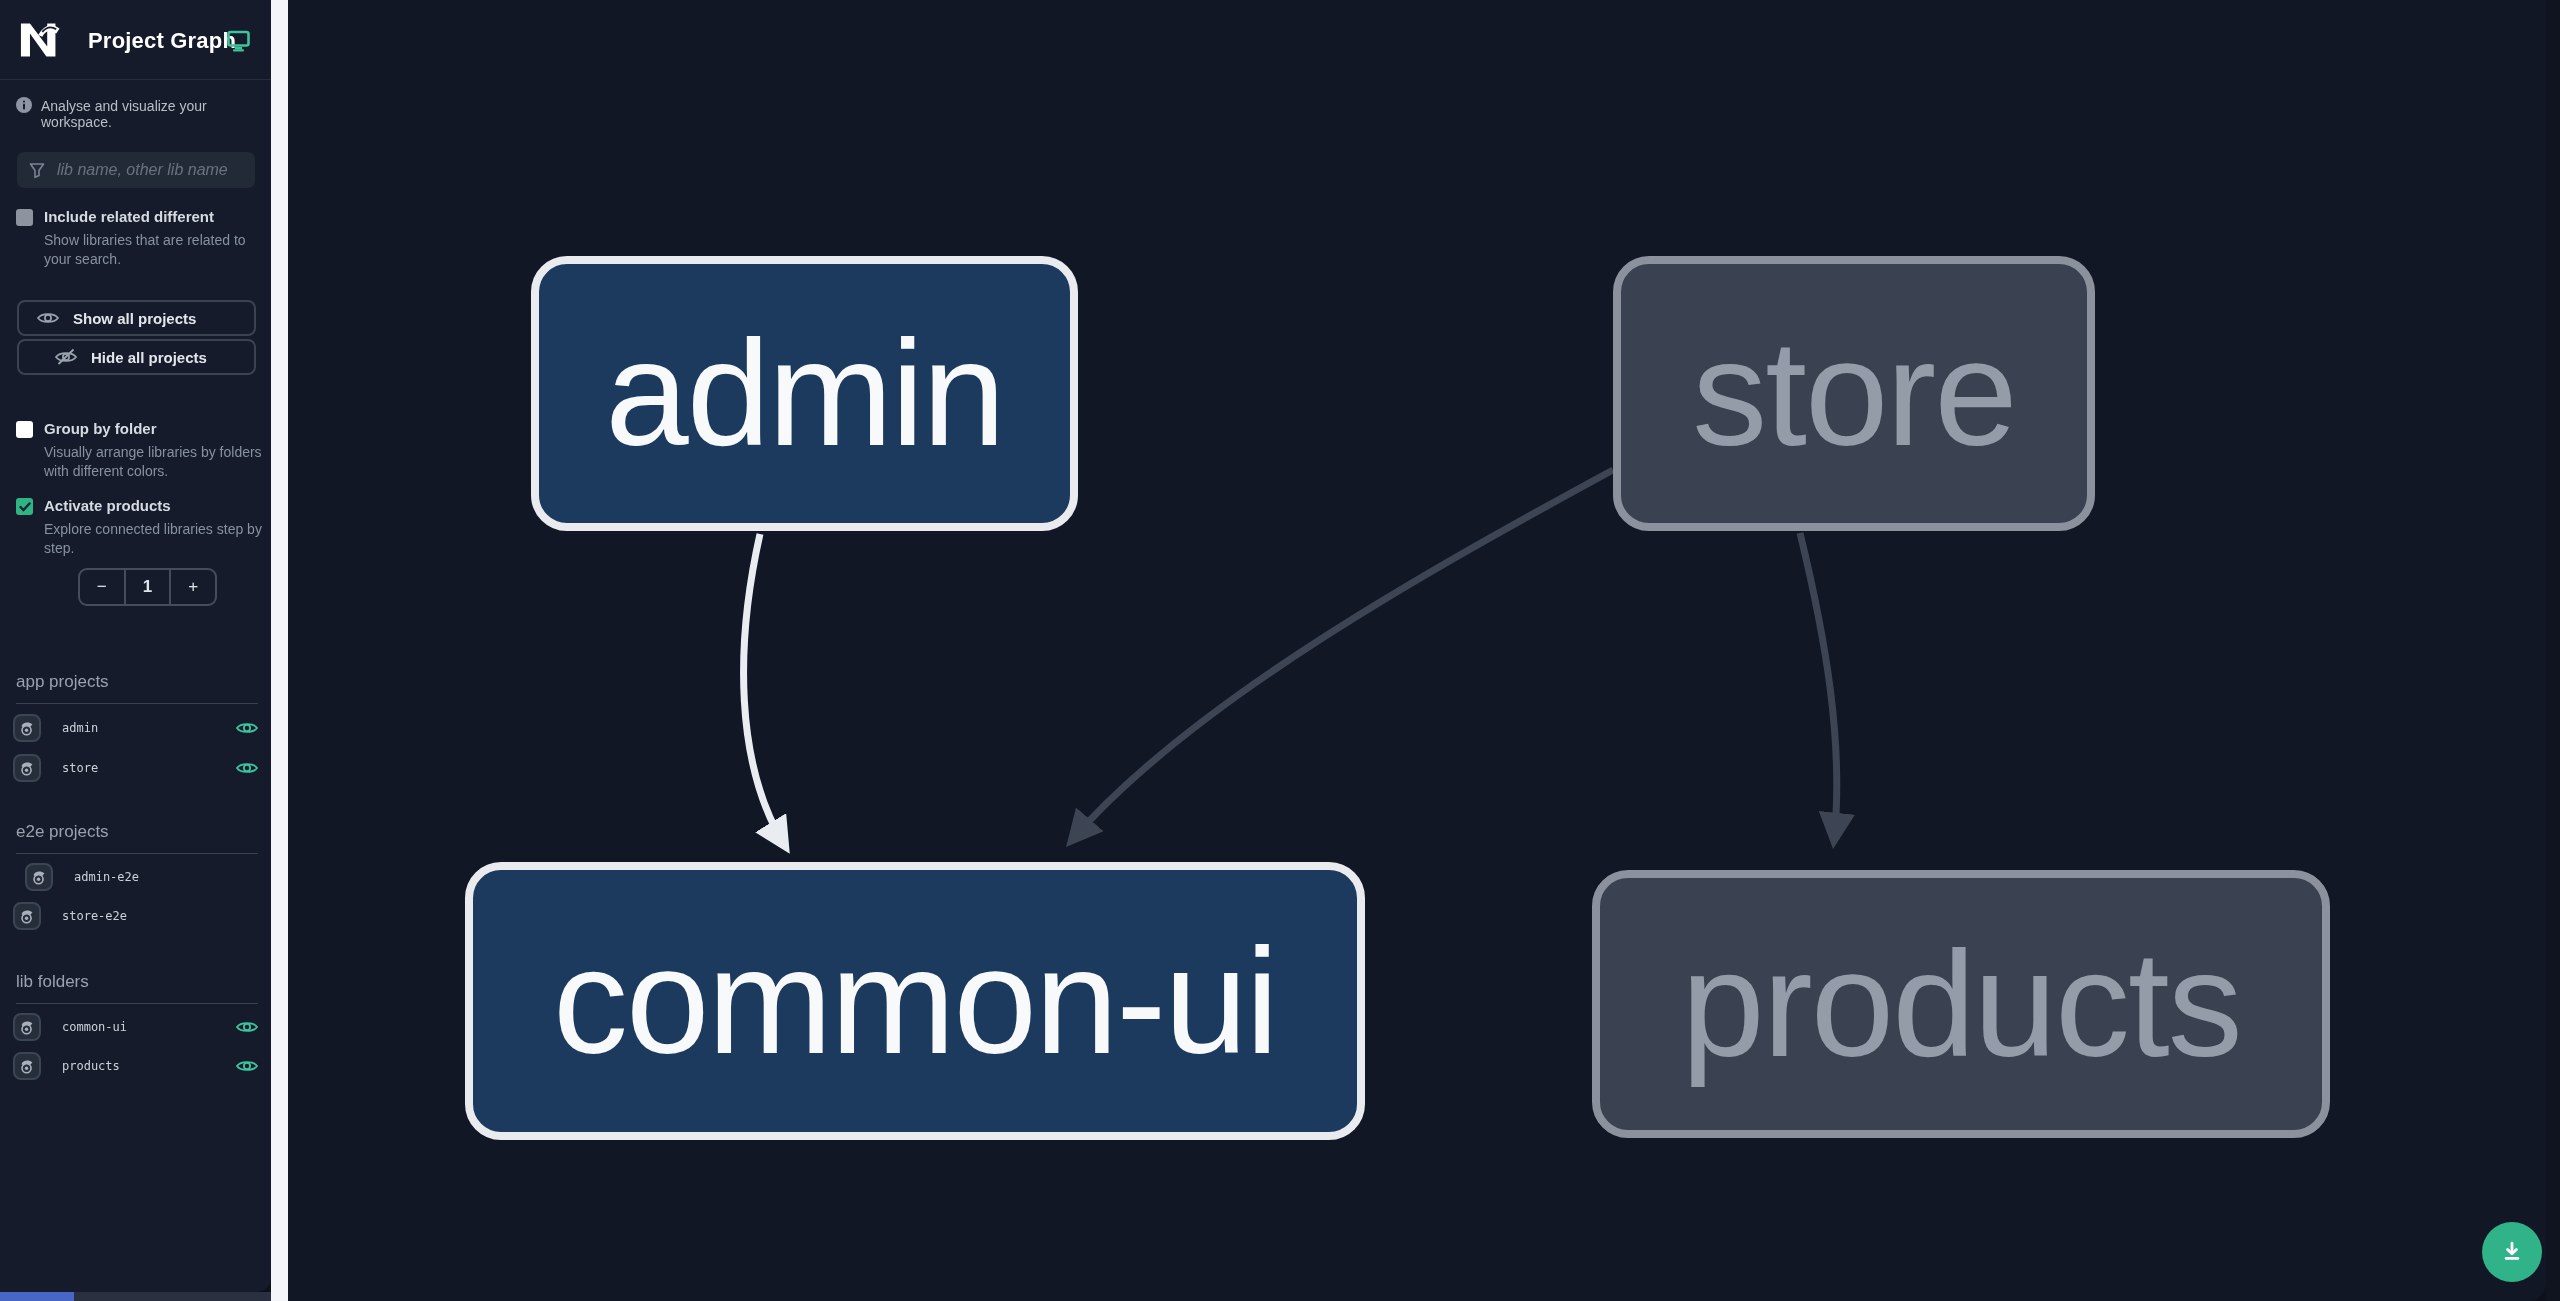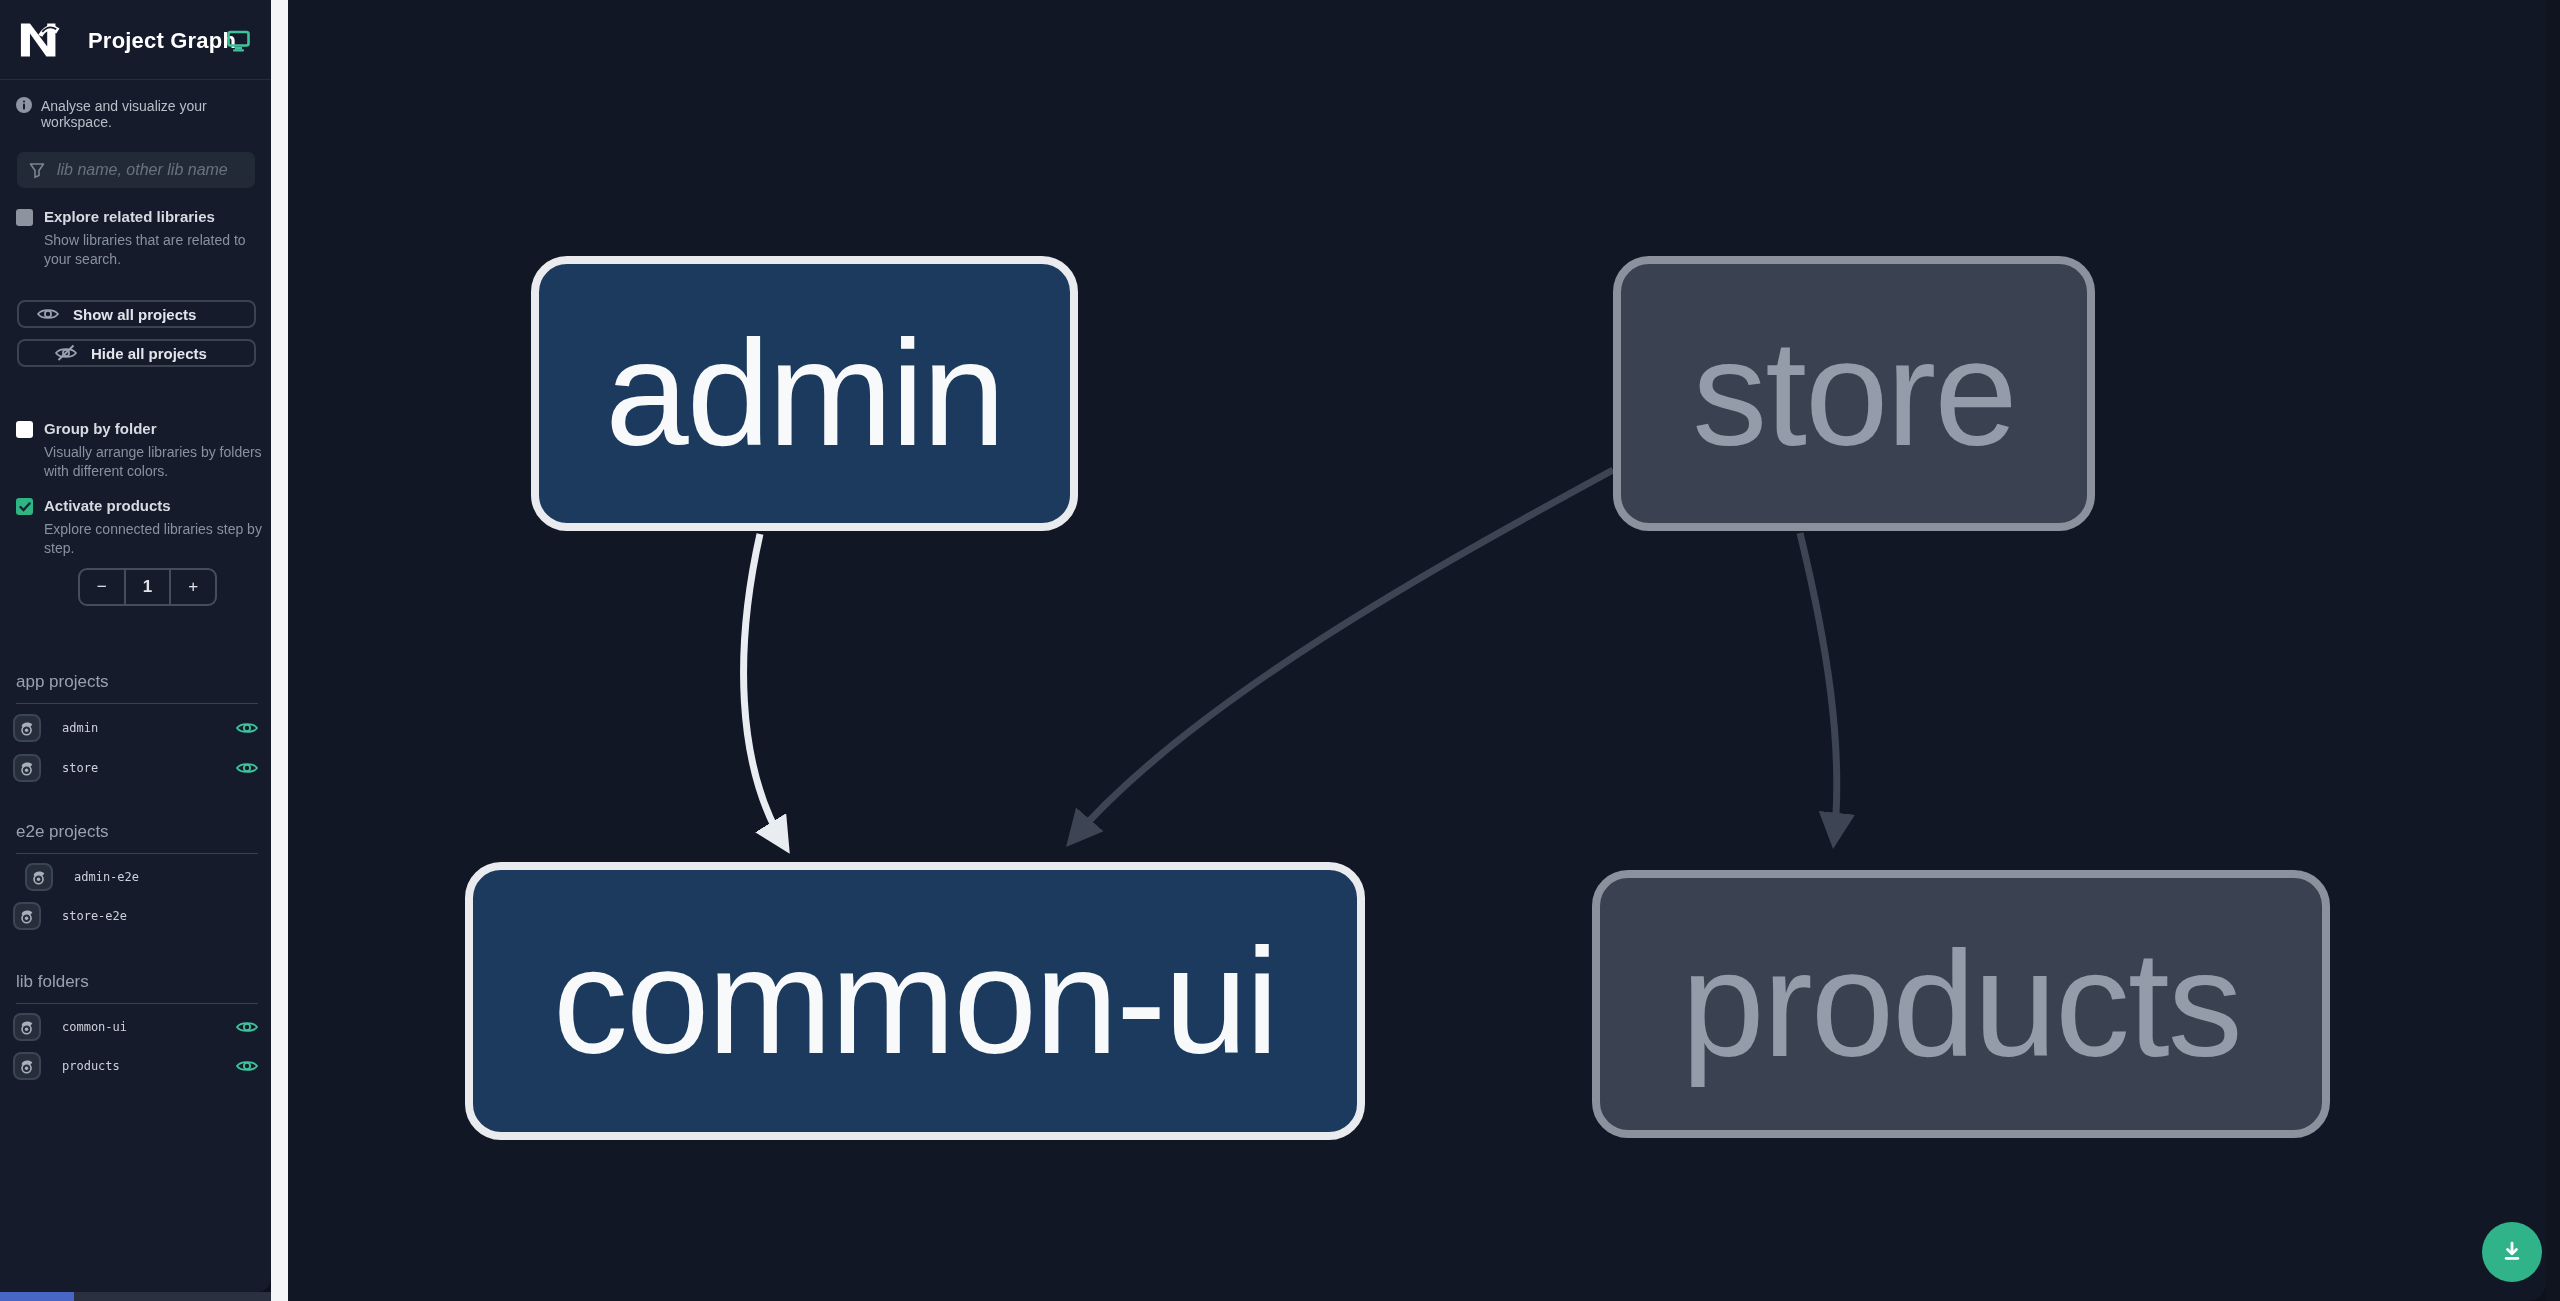--- a/index.html
+++ b/index.html
@@ -24,21 +24,21 @@
   #tagline { left:41px; top:98px; font-size:14px; color:#b8bfc9; }
 
   #filter-box { left:17px; top:152px; width:238px; height:36px; background:#232a37; border-radius:7px;font-style:italic; }
   #funnel { left:11px; top:9px; width:18px; height:18px; }
   #filter-ph { left:40px; top:9px; font-size:16px; color:#68727f; }
 
   .chk { width:17px; height:17px; border-radius:3px; }
   .chk-label { font-size:15px; font-weight:bold; color:#d6dbe2; }
   .chk-desc { font-size:14px; color:#8891a0; line-height:19px; width:218px; }
 
-  .side-btn { left:17px; width:239px; height:28px; border:2px solid #3b4351; border-radius:8px;
+  .side-btn { left:17px; width:239px; height:36px; border:2px solid #3b4351; border-radius:8px;
               background:transparent; display:flex; align-items:center; gap:14px; padding-left:18px;
               cursor:pointer; }
   .side-btn span { font-size:15px; font-weight:bold; color:#e2e6ec; }
 
   #stepper { left:78px; top:568px; width:139px; height:38px; border:2px solid #454d5d; border-radius:9px;
              display:flex; }
   #stepper > div { flex:1; display:flex; align-items:center; justify-content:center;
                    font-size:17px; color:#dfe3ea; }
   #stepper > div + div { border-left:2px solid #454d5d; }
   #stepper .val { font-weight:bold; }
@@ -132,21 +132,21 @@
     <div id="tagline" class="abs">Analyse and visualize your workspace.</div>
 
     <div id="filter-box" class="abs">
       <svg id="funnel" class="abs" viewBox="0 0 18 18">
         <path d="M2.5 3 h13 L11 9.5 V14.5 l-4 1.8 V9.5 z" fill="none" stroke="#7b8493" stroke-width="1.6" stroke-linejoin="round"></path>
       </svg>
       <div id="filter-ph" class="abs">lib name, other lib name</div>
     </div>
 
     <div class="chk abs" style="left:16px; top:209px; background:#8d939f;"></div>
-    <div class="chk-label abs" style="left:44px; top:208px;">Explore related libraries</div>
+    <div class="chk-label abs" style="left:44px; top:208px;">Include related different</div>
     <div class="chk-desc abs" style="left:44px; top:231px;">Show libraries that are related to your search.</div>
 
     <div class="side-btn abs" style="top:300px;">
       <svg width="22" height="16" viewBox="0 0 22 16">
         <path d="M1 8 C4.5 2.8, 17.5 2.8, 21 8 C17.5 13.2, 4.5 13.2, 1 8 z" fill="none" stroke="#9aa2af" stroke-width="1.7"></path>
         <circle cx="11" cy="8" r="3.1" fill="none" stroke="#9aa2af" stroke-width="1.7"></circle>
       </svg>
       <span>Show all projects</span>
     </div>
     <div class="side-btn abs" style="top:339px;padding-left:36px;">

